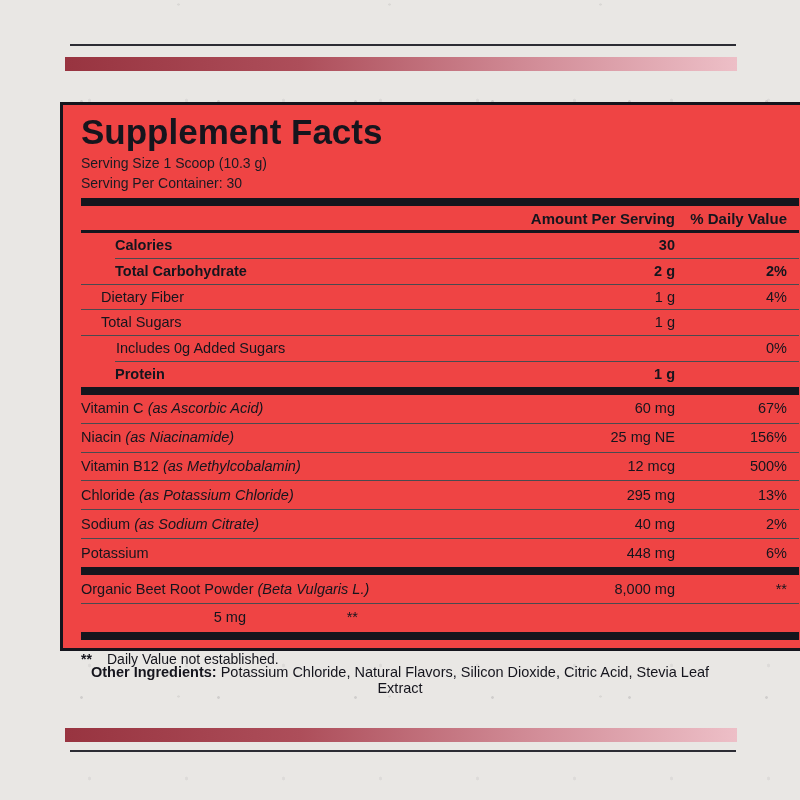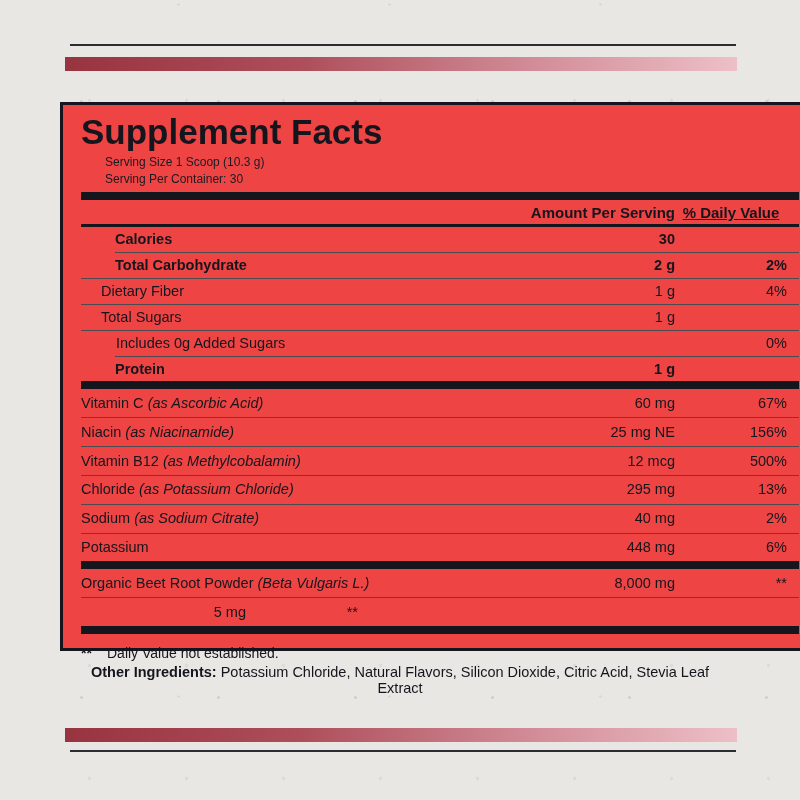--- a/index.html
+++ b/index.html
@@ -24,28 +24,28 @@
   }
   #top-bar { top:57px; }
   #bottom-bar { top:728px; }
 
   .panel {
     position:absolute; left:60px; top:102px; width:760px; height:549px;
     box-sizing:border-box; border:3px solid #15151d;
     background:#ef4444; padding:5px 18px 0 18px;
   }
   .title { font-size:35px; font-weight:700; line-height:1.15; letter-spacing:0; margin:2px 0 2px 0; }
-  .serving { font-size:12px; line-height:1.38; color:#1a1a22;margin-left:24px; }
+  .serving { font-size:14px; line-height:1.38; color:#1a1a22; }
   .bar { height:8px; background:#15151d; }
   .bar.after-serving { margin-top:5px; }
 
   .hdr-row { display:flex; align-items:center; padding:4px 12px 3px 0; border-bottom:3px solid #15151d; font-weight:700; font-size:15px; }
   .hdr-spacer { flex:1; }
   .hdr-amt { width:180px; text-align:right; }
-  .hdr-dv  { width:112px; text-align:center;text-decoration:underline; }
+  .hdr-dv  { width:112px; text-align:right; }
 
   .row { display:flex; align-items:center; padding:3px 12px 3px 0; font-size:14.5px; line-height:1.3; }
   .row + .row { border-top:1.5px solid #4a4a4f; }
   .sec2 .row, .sec3 .row { padding-top:4.5px; padding-bottom:4.5px; }
   .name { flex:1; min-width:0; white-space:nowrap; }
   .amt  { width:165px; text-align:right; white-space:nowrap; }
   .dv   { width:112px; text-align:right; white-space:nowrap; }
   .bold { font-weight:700;margin-left:34px; }
   .ind1 .name { padding-left:20px; }
   .ind2 .name { padding-left:35px; }

